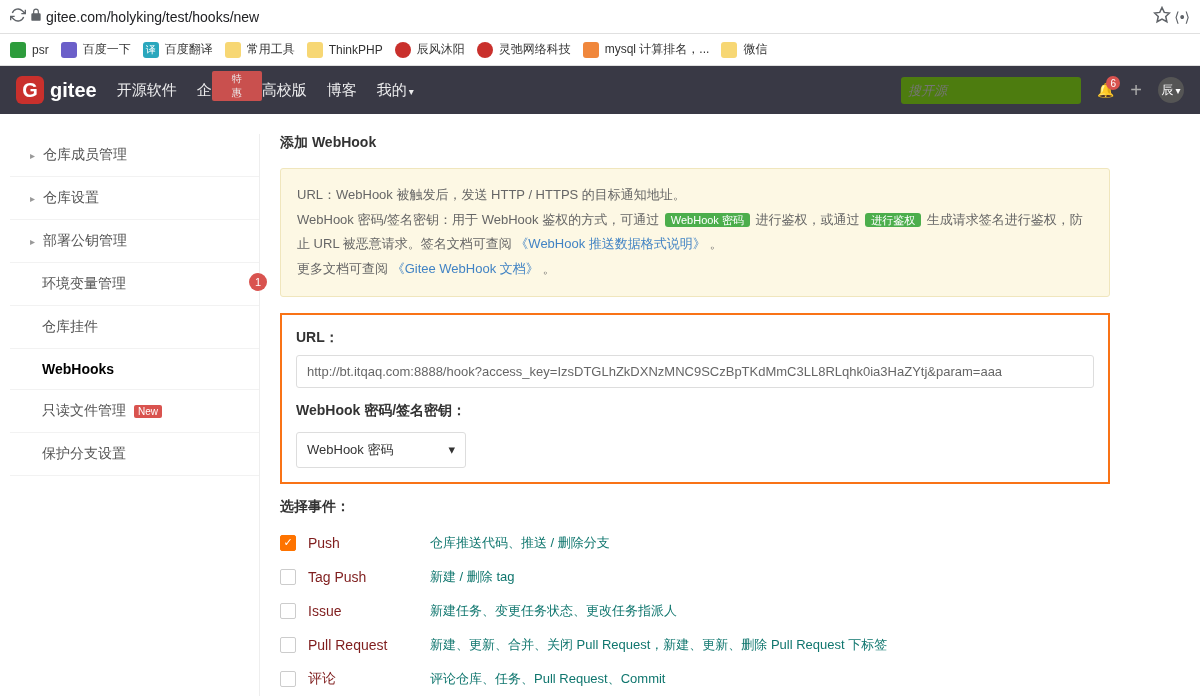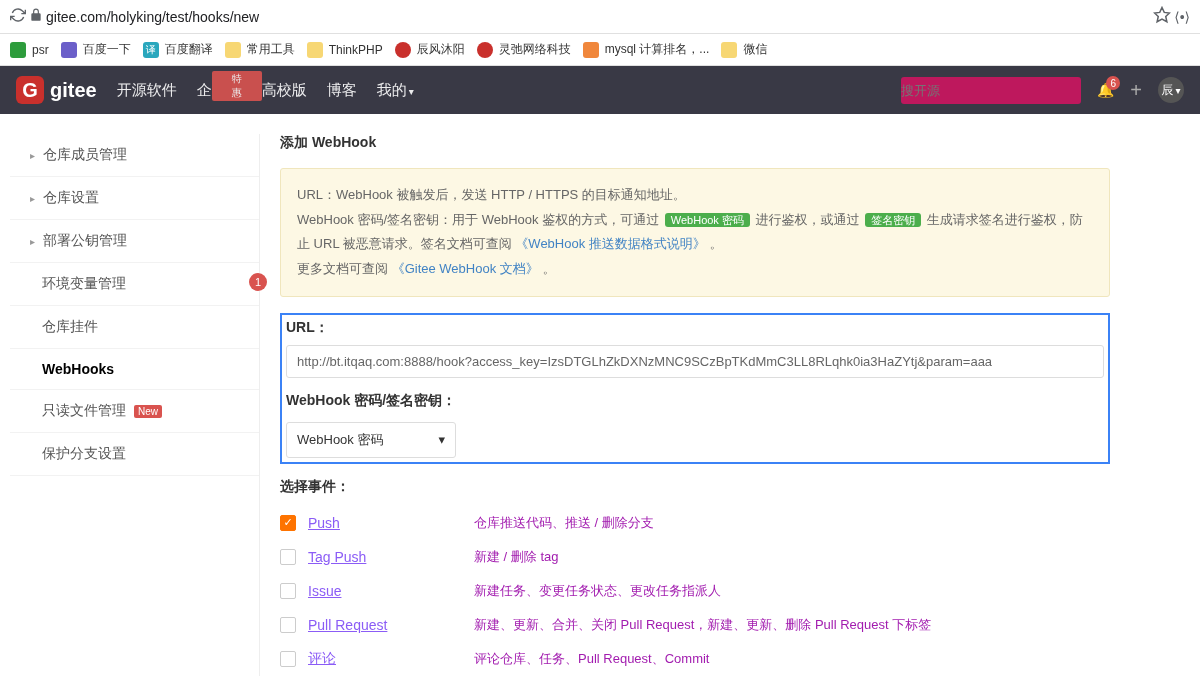--- a/index.html
+++ b/index.html
@@ -22,21 +22,21 @@
     .bm-orange { background: #f0873c; }
 
     
     .site-header { background: #393945; color: #fff; height: 48px; display: flex; align-items: center; padding: 0 16px; }
     .hdr-inner { width: 100%; max-width: 1180px; margin: 0 auto; display: flex; align-items: center; gap: 20px; }
     .logo { display: flex; align-items: center; gap: 6px; font-weight: bold; font-size: 20px; }
     .logo-box { width: 28px; height: 28px; background: #c9302c; border-radius: 6px; display: flex; align-items: center; justify-content: center; color: #fff; font-weight: bold; }
     .nav-item { color: #fff; opacity: 0.9; cursor: pointer; position: relative; font-size: 15px; }
     .hot-badge { position: absolute; top: -10px; right: -20px; background: #d9534f; color: #fff; font-size: 10px; padding: 1px 20px; border-radius: 2px; margin-left: 48px; }
     .hdr-right { margin-left: auto; display: flex; align-items: center; gap: 16px; }
-    .search-box { background: #be185d; border: none; color: #ccc; padding: 6px 0; width: 180px; border-radius: 3px; font-size: 13px; }
+    .search-box { background: #4d7c0f; border: none; color: #ccc; padding: 6px 7px; width: 180px; border-radius: 3px; font-size: 13px; font-style: italic; }
     .bell-wrap { position: relative; }
     .notif-badge { position: absolute; top: -6px; right: -6px; background: #d9534f; color: #fff; font-size: 10px; min-width: 14px; height: 14px; border-radius: 7px; display: flex; align-items: center; justify-content: center; }
     .avatar { width: 26px; height: 26px; border-radius: 50%; background: #555; display: flex; align-items: center; justify-content: center; font-size: 12px; }
 
     
     .page-wrap { max-width: 1180px; margin: 0 auto; display: flex; padding-top: 20px; gap: 20px; }
 
     
     .sidebar { width: 250px; border-right: 1px solid #eee; }
     .sidebar-item { padding: 12px 20px; border-bottom: 1px solid #f2f2f2; cursor: pointer; display: flex; align-items: center; gap: 8px; color: #555; }
@@ -45,33 +45,33 @@
     .sidebar-item.active { font-weight: bold; color: #000; }
     .new-badge { background: #d9534f; color: #fff; font-size: 10px; padding: 1px 4px; border-radius: 2px; text-align: center; }
 
     
     .main { flex: 1; max-width: 830px; }
     .page-title { font-size: 14px; font-weight: bold; margin-bottom: 16px; }
     .info-box { background: #fdf8e4; border: 1px solid #f0e6bd; border-radius: 3px; padding: 14px 16px; margin-bottom: 16px; color: #666; line-height: 1.9; font-size: 13px; }
     .tag-pill { background: #4cae4c; color: #fff; font-size: 11px; padding: 1px 6px; border-radius: 3px; margin: 0 2px; }
     .info-link { color: #4183c4; }
 
-    .form-box { border: 2px solid #3b82f6; padding: 4px; margin-bottom: 14px; }
+    .form-box { border: 2px solid #f97316; padding: 14px; margin-bottom: 14px; }
     .form-label { font-weight: bold; margin-bottom: 8px; display: block; }
     .text-input { width: 100%; border: 1px solid #ddd; border-radius: 3px; padding: 8px 10px; font-size: 13px; color: #666; }
     .field-row { display: flex; gap: 10px; margin-top: 12px; }
     .select-box { width: 170px; border: 1px solid #ddd; border-radius: 3px; padding: 8px 10px; font-size: 13px; display: flex; align-items: center; justify-content: space-between; cursor: pointer; }
     .pw-input { flex: 1; }
 
     .evt-label { font-weight: bold; margin: 10px 0; }
     .evt-row { display: flex; align-items: center; padding: 8px 0; gap: 12px; }
     .chk { width: 16px; height: 16px; border: 1px solid #ccc; border-radius: 2px; display: inline-flex; align-items: center; justify-content: center; }
     .chk.on { background: #fe7300; border-color: #fe7300; color: #fff; font-size: 11px; }
-    .evt-name { width: 110px; color: #8b5cf6; text-decoration: underline; }
-    .evt-desc { color: #a21caf; font-size: 13px; margin-left: 44px; }
+    .evt-name { width: 110px; color: #7f1d1d; }
+    .evt-desc { color: #0f766e; font-size: 13px; }
 
     .red-dot { width: 18px; height: 18px; background: #d9534f; color: #fff; border-radius: 50%; font-size: 11px; display: inline-flex; align-items: center; justify-content: center; position: absolute; }
 
     .reload-icon { width: 16px; height: 16px; color: #5f6368; }
     .plus-icon { color:#aaa; font-size:20px; cursor:pointer; }
     .bell { color:#aaa; cursor:pointer; }
     .caret-down { font-size:10px; margin-left:2px; }
   </style>
 </head>
 <body>
@@ -192,21 +192,21 @@
 
   <div class="main">
     <h2 class="page-title">添加 WebHook</h2>
 
     <div class="info-box">
       <div>URL：WebHook 被触发后，发送 HTTP / HTTPS 的目标通知地址。</div>
       <div>
         <span>WebHook 密码/签名密钥：用于 WebHook 鉴权的方式，可通过</span>
         <span class="tag-pill">WebHook 密码</span>
         <span>进行鉴权，或通过</span>
-        <span class="tag-pill">签名密钥</span>
+        <span class="tag-pill">进行鉴权</span>
         <span>生成请求签名进行鉴权，防止 URL 被恶意请求。签名文档可查阅 </span>
         <a class="info-link">《WebHook 推送数据格式说明》</a>
         <span>。</span>
       </div>
       <div>
         <span>更多文档可查阅 </span>
         <a class="info-link">《Gitee WebHook 文档》</a>
         <span> 。</span>
       </div>
     </div>

